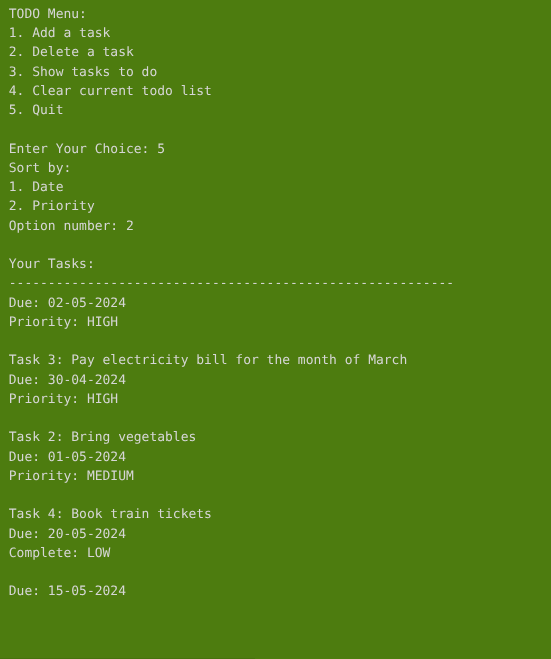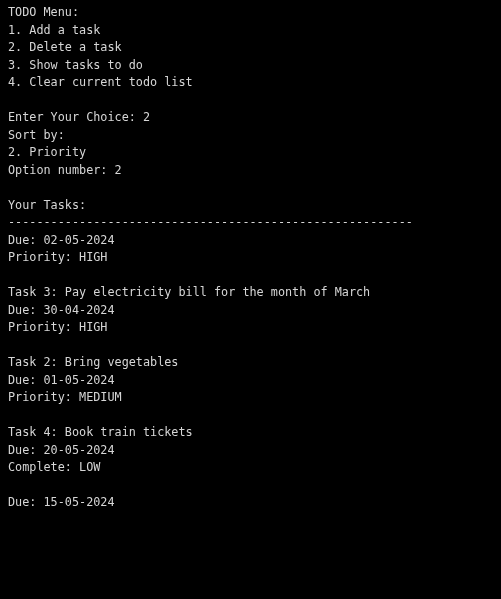--- a/index.html
+++ b/index.html
@@ -4,21 +4,21 @@
 <style>
   html, body {
     margin: 0;
     padding: 0;
     background: #1a1a1a;
   }
   #terminal {
     position: relative;
     width: 501px;
     height: 599px;
-    background: #000000;
+    background: #4d7c0f;
     overflow: hidden;
     box-sizing: border-box;
     padding: 4px 0 0 8px;
     font-family: "DejaVu Sans Mono", "Liberation Mono", monospace;
     font-size: 11.8px;
     line-height: 17.5px;
     color: #d6d6d6;
     -webkit-font-smoothing: antialiased;
   }
   .line {
@@ -40,25 +40,27 @@
 </head>
 <body>
 
 <div id="terminal">
 
   <div class="line">TODO Menu:</div>
   <div class="line">1. Add a task</div>
   <div class="line">2. Delete a task</div>
   <div class="line">3. Show tasks to do</div>
   <div class="line">4. Clear current todo list</div>
+  <div class="line">5. Quit</div>
 
   <div class="blank"></div>
 
-  <div class="line">Enter Your Choice: 2</div>
+  <div class="line">Enter Your Choice: 5</div>
   <div class="line">Sort by:</div>
+  <div class="line">1. Date</div>
   <div class="line">2. Priority</div>
   <div class="line">Option number: 2</div>
 
   <div class="blank"></div>
 
   <div class="line">Your Tasks:</div>
   <div class="sep">---------------------------------------------------------</div>
 
   <div class="line">Due: 02-05-2024</div>
   <div class="line">Priority: HIGH</div>

